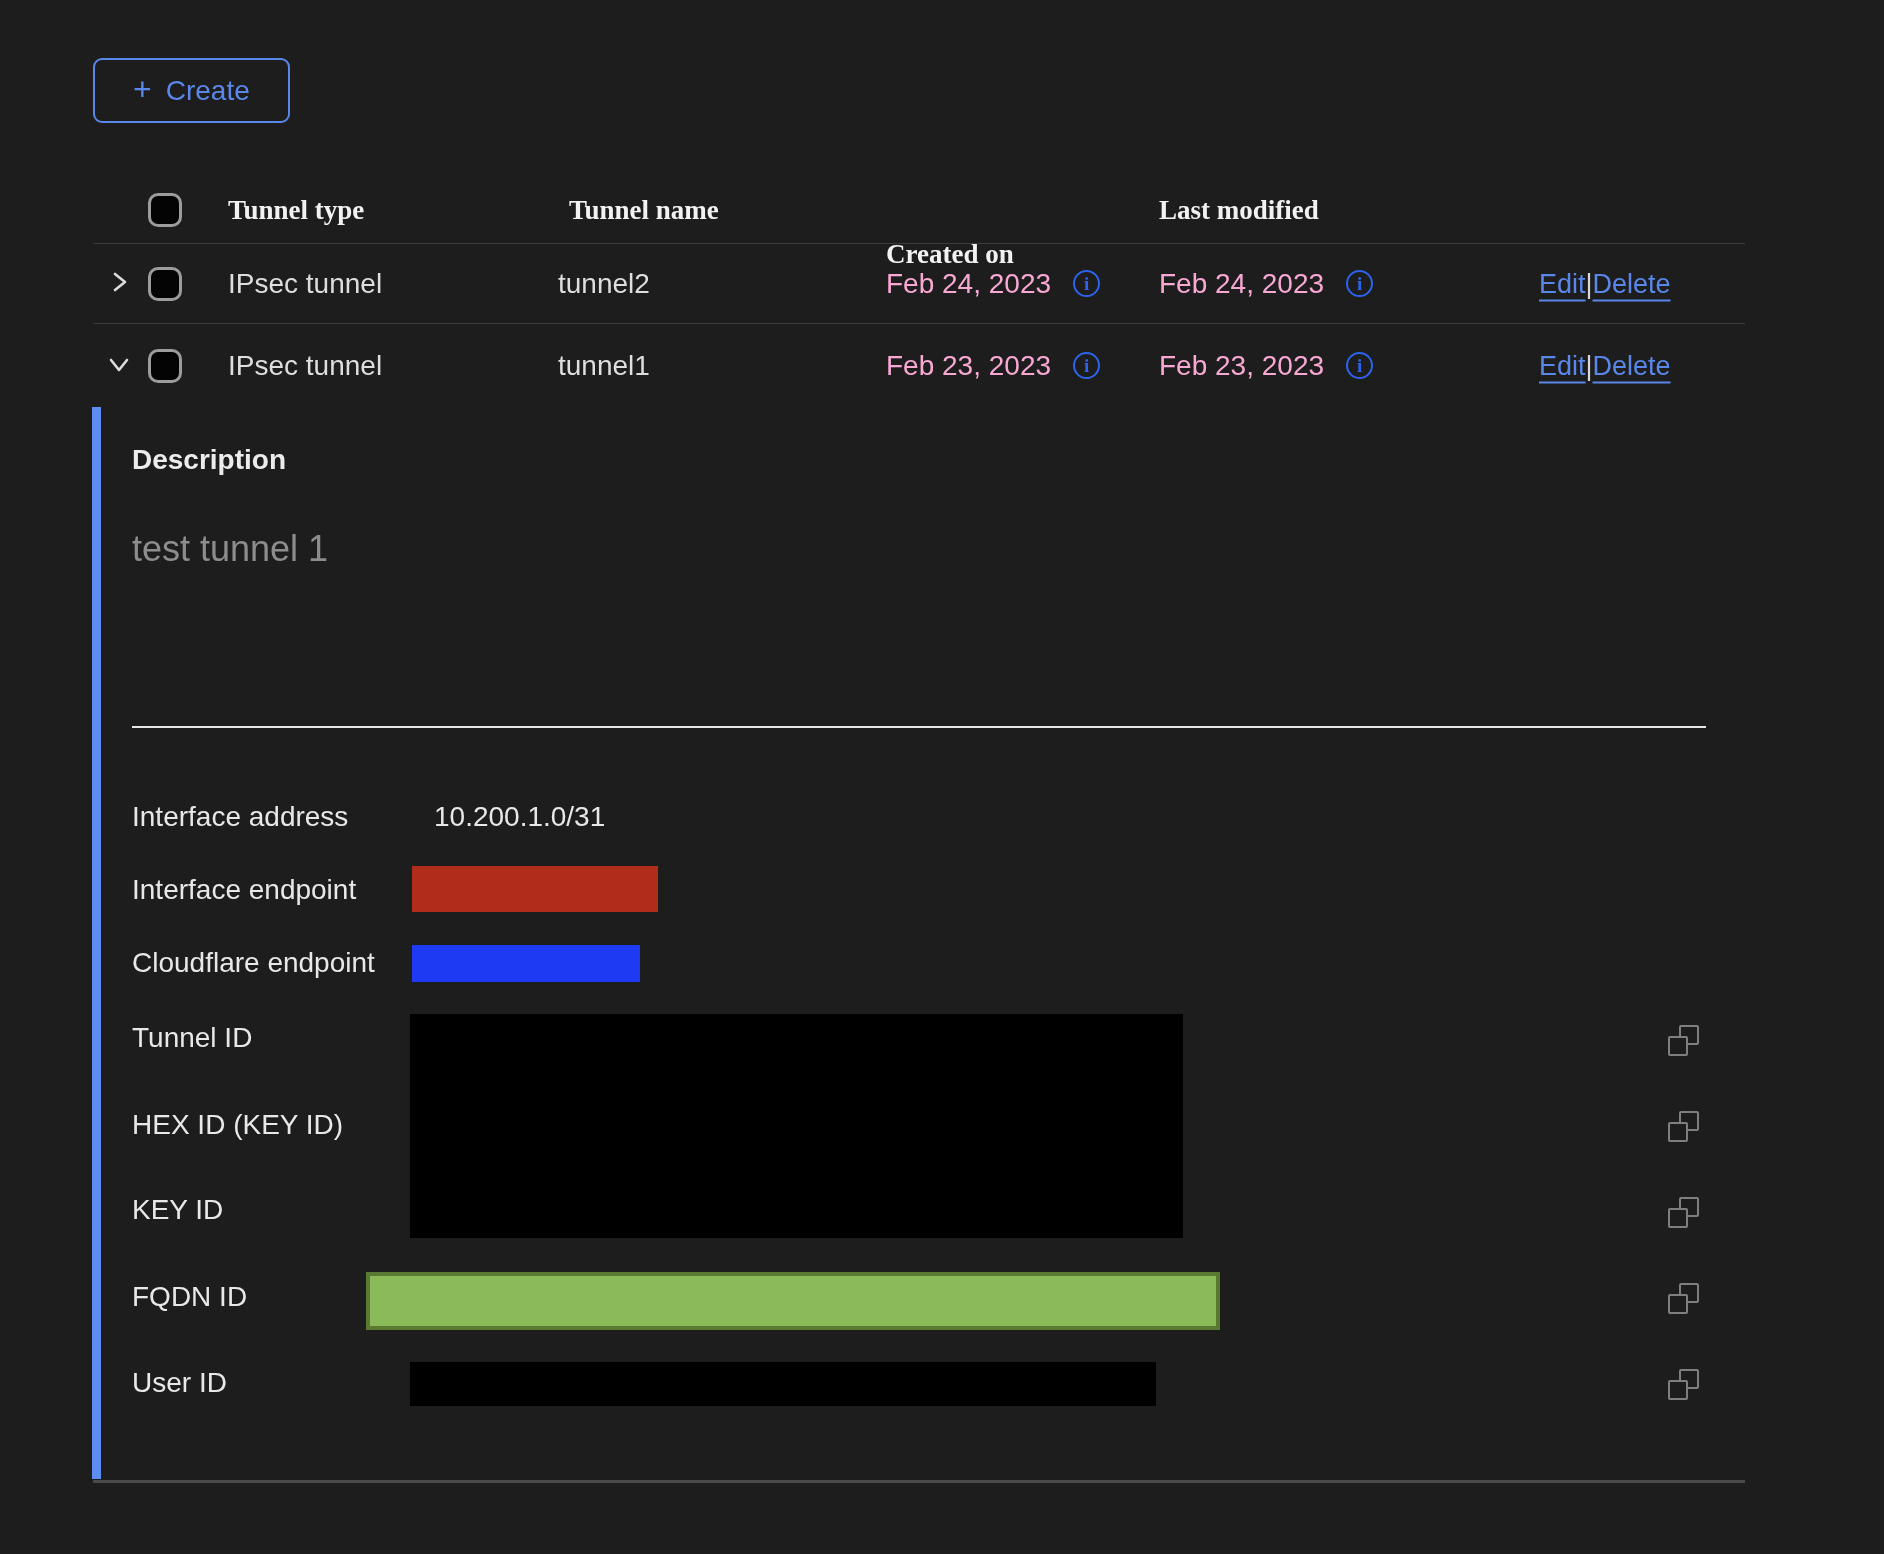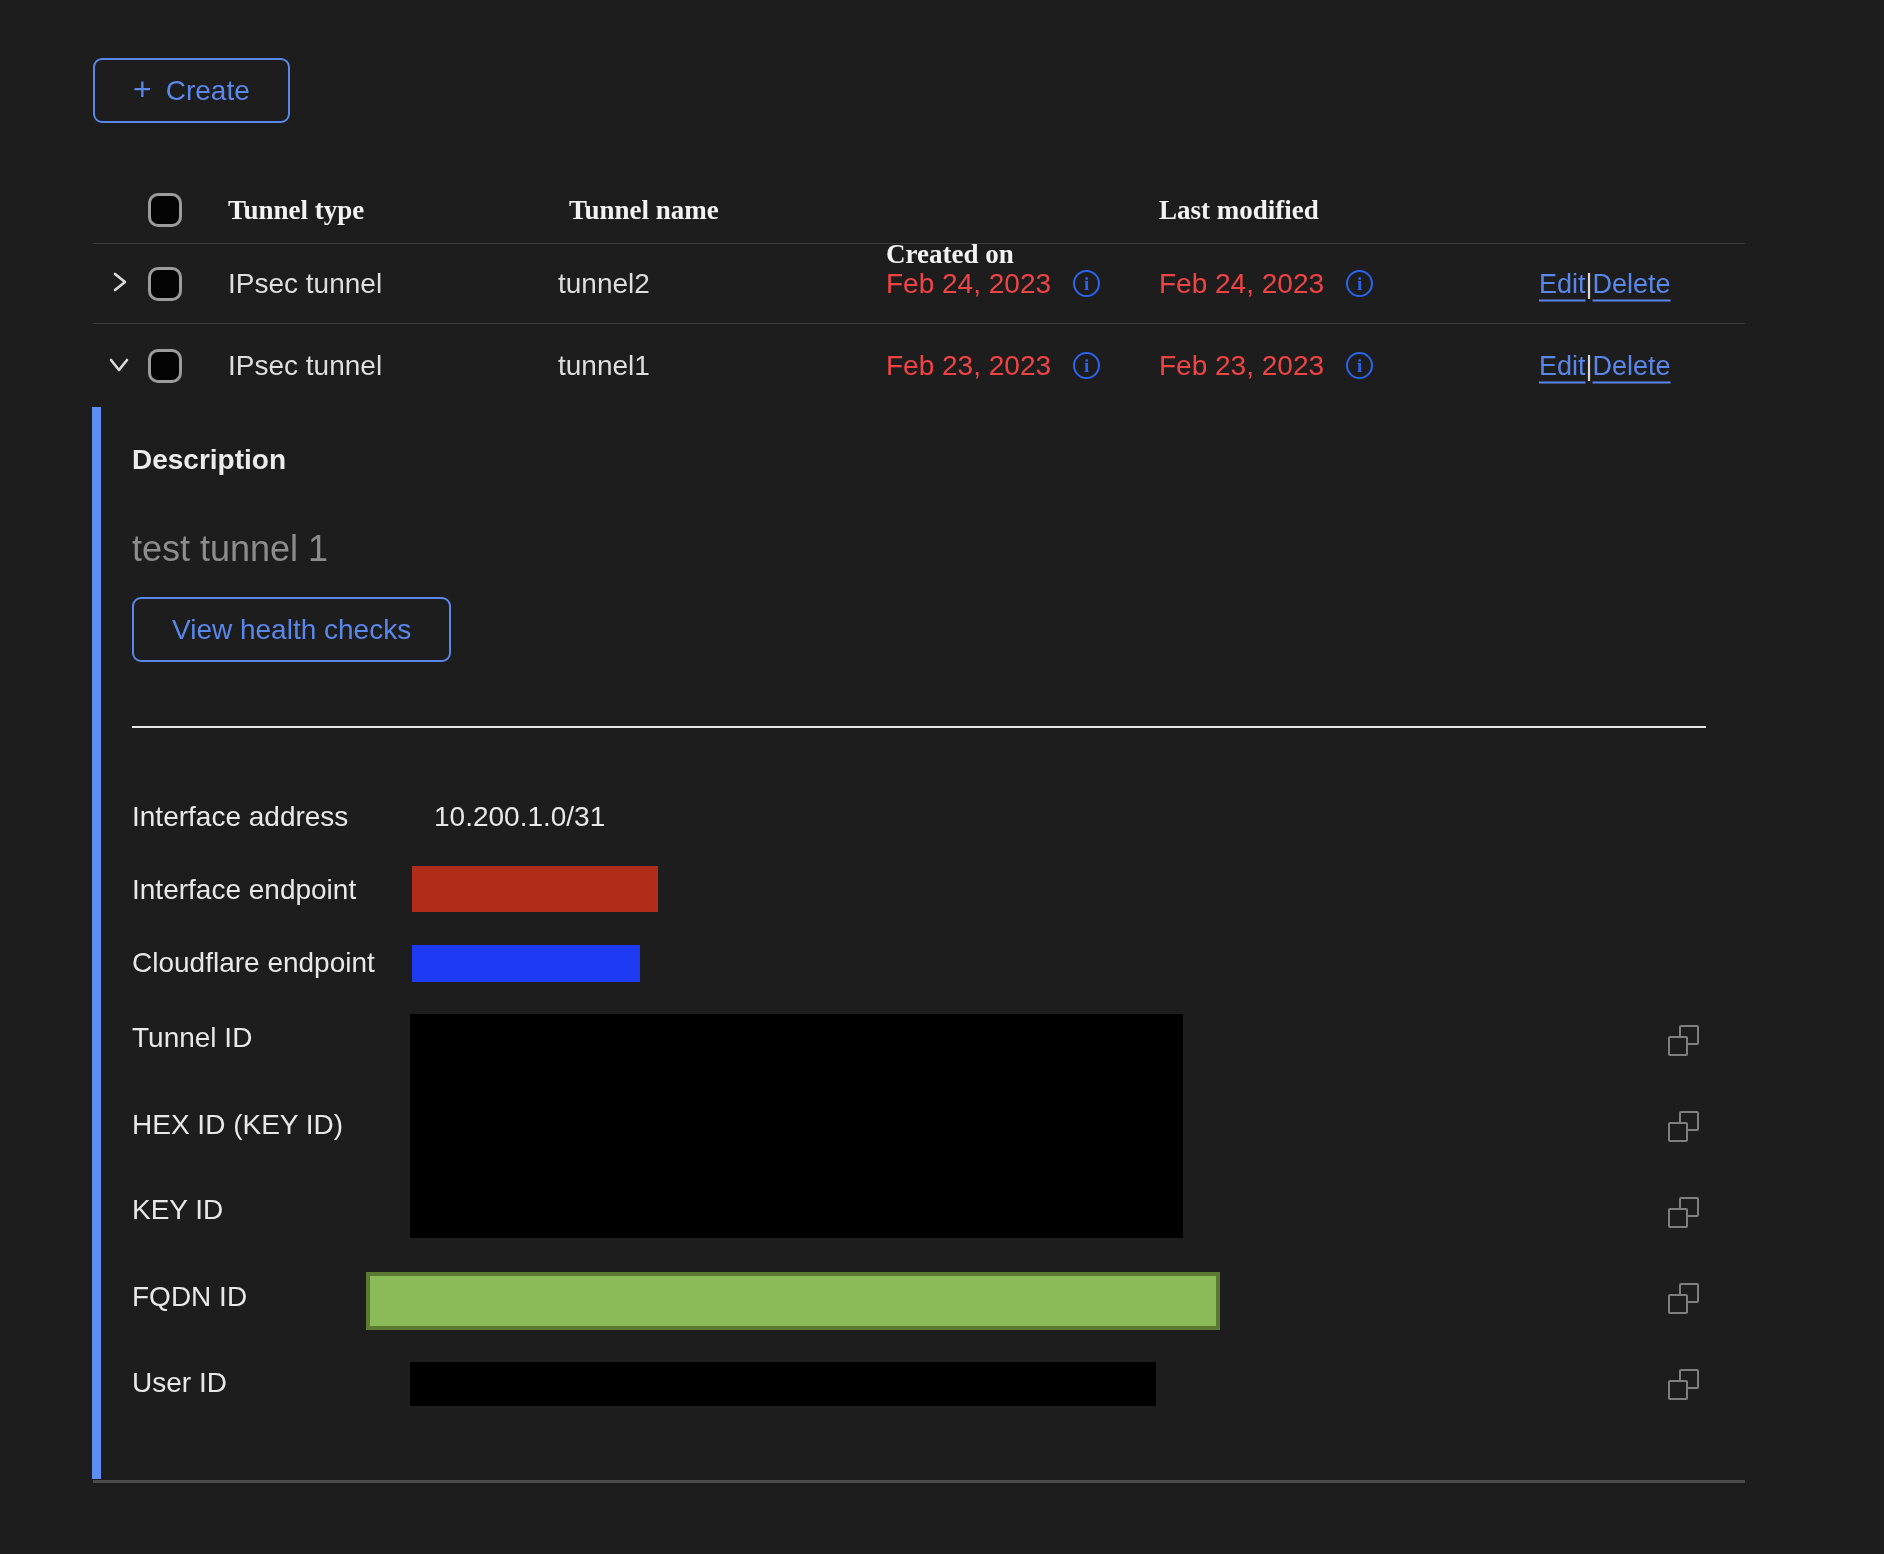--- a/index.html
+++ b/index.html
@@ -40,21 +40,21 @@
   .divider { position:absolute; left:93px; width:1652px; height:1px; background:#3c3c3c; }
   .checkbox {
     width:34px; height:34px;
     border:3px solid #9c9c9c;
     border-radius:10px;
     background:#040404;
     cursor:pointer;
   }
   .chevron { width:30px; height:30px; cursor:pointer; }
   .date-wrap { display:inline-flex; align-items:center; gap:22px; }
-  .date-text { font-size:28px; color:#ef4444; }
+  .date-text { font-size:28px; color:#f9a8d4; }
   .info-icon {
     display:inline-flex; align-items:center; justify-content:center;
     width:27px; height:27px;
     border:2px solid #2c64ee; border-radius:50%;
     color:#2c64ee;
     font-size:19px;
     font-family:"Liberation Serif", serif;
     font-weight:700;
     cursor:pointer;
     flex:none;
@@ -172,23 +172,20 @@
   </div>
 
   <div class="divider" style="top:243px;"></div>
   <div class="divider" style="top:323px;"></div>
 
   <div class="panel-bar" style="background-color: rgb(91, 141, 242);"></div>
 
   <div class="desc-label">Description</div>
   <div class="desc-value">test tunnel 1</div>
 
-  <button class="outline-btn" style="left:132px; top:597px;">
-    <span>View health checks</span>
-  </button>
 
   <div class="white-divider"></div>
 
   <div class="field-label" style="top:801px;">Interface address</div>
   <div class="field-value" style="left:434px; top:801px;">10.200.1.0/31</div>
 
   <div class="field-label" style="top:874px;">Interface endpoint</div>
   <div class="redact" style="left: 412px; top: 866px; width: 246px; height: 46px; background-color: rgb(176, 45, 26);"></div>
 
   <div class="field-label" style="top:947px;">Cloudflare endpoint</div>

